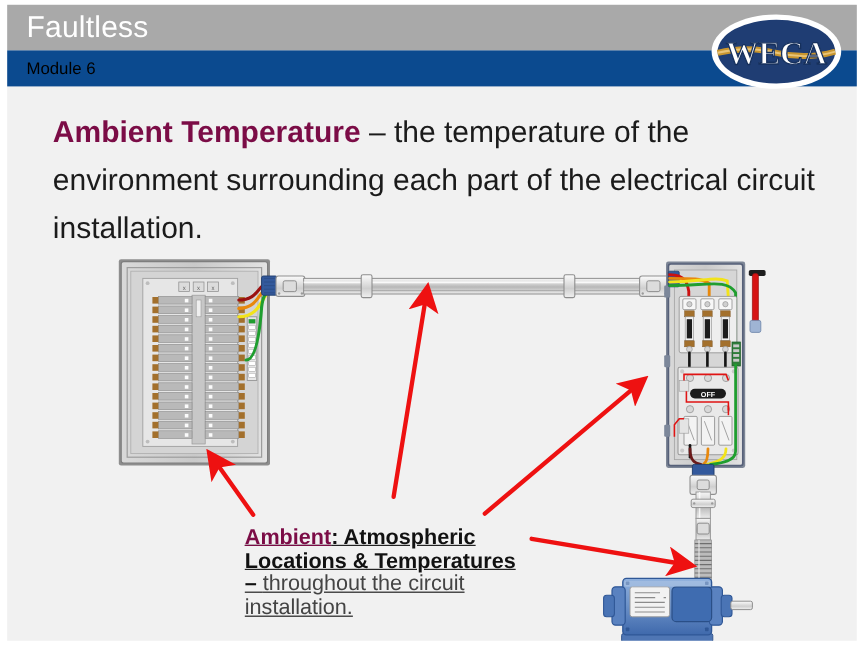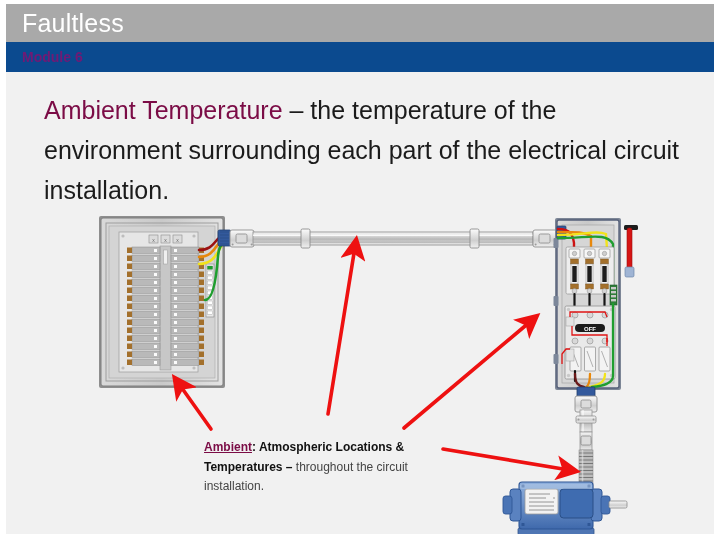--- a/index.html
+++ b/index.html
@@ -5,51 +5,62 @@
   html,body{margin:0;padding:0;background:#ffffff;}
   body{width:720px;height:540px;overflow:hidden;font-family:"Liberation Sans",sans-serif;}
 
   #slide{position:relative;width:720px;height:540px;background:#f1f1f1;box-sizing:border-box;
          border-left:6px solid #ffffff;border-right:6px solid #ffffff;border-top:4px solid #ffffff;border-bottom:6px solid #ffffff;}
 
   
   #grey-bar{position:absolute;left:0;top:0;width:708px;height:38px;background:#a9a9a9;}
   #grey-title{position:absolute;left:16px;top:6px;font-size:25px;color:#ffffff;letter-spacing:.2px;line-height:26px;font-weight:400;}
   #blue-bar{position:absolute;left:0;top:38px;width:708px;height:30px;background:#08478a;background:#0b4a8f;}
-  #blue-title{position:absolute;left:16px;top:44px;font-size:14px;color:#701a75;font-weight:700;line-height:18px;}
+  #blue-title{position:absolute;left:16px;top:44px;font-size:14px;color:#000000;font-weight:400;line-height:18px;}
 
   
   #logo{position:absolute;left:586px;top:6px;width:110px;height:66px;}
   #logo svg{display:block;}
 
   
   #heading{position:absolute;left:38px;top:86px;width:650px;font-size:25px;line-height:40px;color:#1b1b1b;}
-  #heading .hl{color:#7b0c46;font-weight:400;}
+  #heading .hl{color:#7b0c46;font-weight:700;}
 
   
-  #caption{position:absolute;left:198px;top:434px;width:230px;font-size:12px;line-height:19.5px;color:#222;}
+  #caption{position:absolute;left:198px;top:434px;width:230px;font-size:18px;line-height:19.5px;color:#222;text-decoration:underline;}
   #caption .a{color:#7b0c46;font-weight:700;text-decoration:underline;}
   #caption .b{font-weight:700;color:#111;}
   #caption .c{font-weight:400;color:#444;}
 
   
   #art{position:absolute;left:0;top:0;width:708px;height:530px;}
   #art svg{display:block;}
 </style>
 </head>
 <body>
 
 <div id="slide">
 
   <div id="grey-bar"></div>
   <div id="grey-title">Faultless</div>
 
   <div id="blue-bar"></div>
   <div id="blue-title">Module 6</div>
 
+  <div id="logo">
+    <svg width="110" height="66" viewBox="0 0 110 66">
+      <ellipse cx="55" cy="33" rx="54" ry="31" fill="#ffffff"></ellipse>
+      <ellipse cx="55" cy="33" rx="49" ry="26.5" fill="#1f3d73"></ellipse>
+      <g>
+        <path d="M6 34 Q 30 28 55 34 Q 80 40 104 33" stroke="#c9962f" stroke-width="5" fill="none"></path>
+        <path d="M6 34 Q 30 28 55 34 Q 80 40 104 33" stroke="#e8c478" stroke-width="1.6" fill="none"></path>
+      </g>
+      <text x="55" y="43" font-family="'Liberation Serif',serif" font-size="27" font-weight="700" fill="#ffffff" stroke="#16305c" stroke-width="1.1" text-anchor="middle">WECA</text>
+    </svg>
+  </div>
 
   <div id="heading">
     <span class="hl">Ambient Temperature</span><span> – the temperature of the environment surrounding each part of the electrical circuit installation.</span>
   </div>
 
   <div id="art">
   <svg width="708" height="530" viewBox="0 0 708 530">
     <defs>
       <linearGradient id="gMetal" x1="0" y1="0" x2="0" y2="1">
         <stop offset="0" stop-color="#fbfbfb"></stop>

